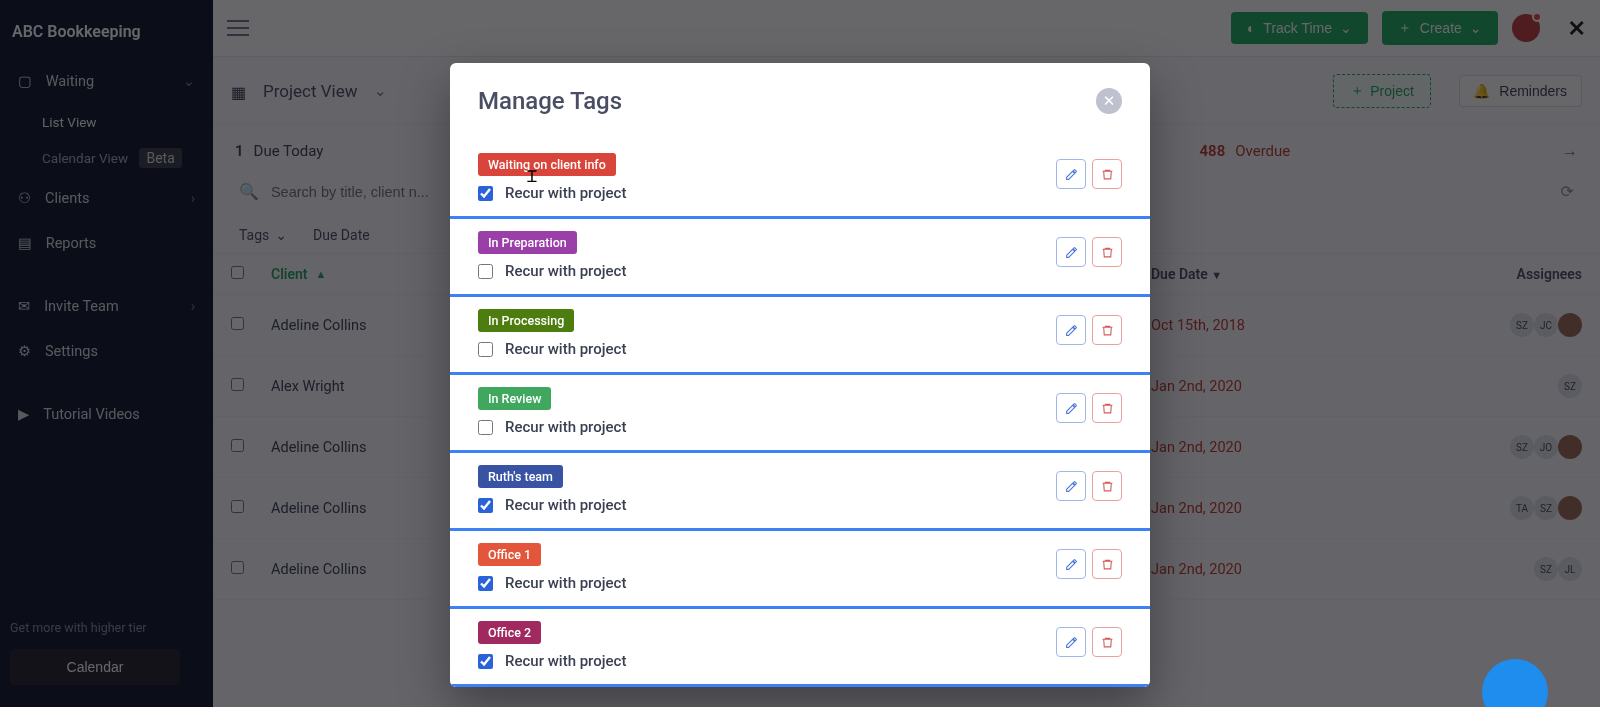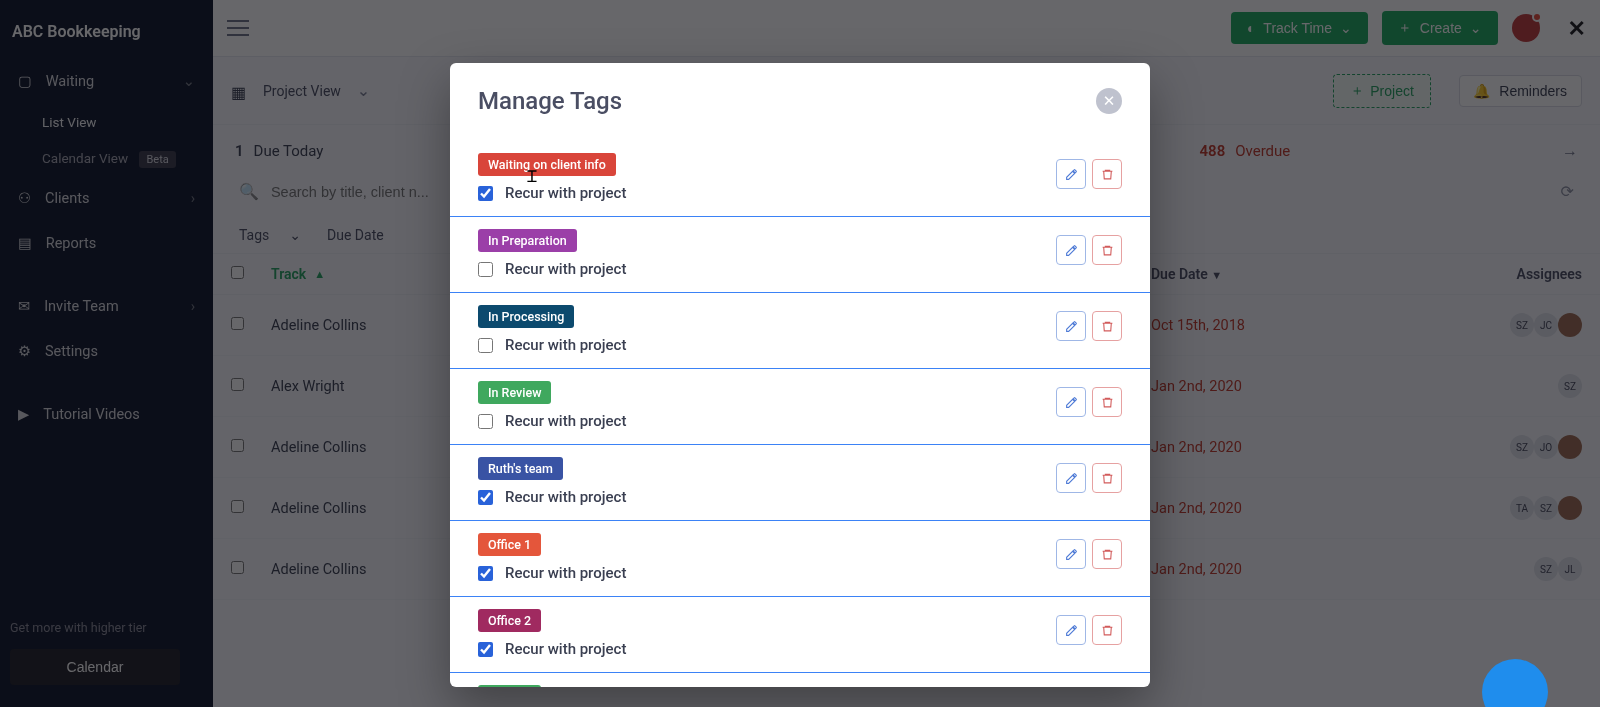--- a/index.html
+++ b/index.html
@@ -41,21 +41,21 @@
   }
   .sidebar .nav-item .chev { margin-left: auto; opacity: .5; }
   .sidebar .sub-item {
     padding: 10px 18px 10px 42px;
     font-size: 13.5px;
     color: #f0f0f3;
   }
   .sidebar .sub-item.dim { color: #a7a7b3; }
   .sidebar .badge-beta {
     background: #3a3a4a;
-    font-size: 11px;
+    font-size: 14px;
     padding: 2px 7px;
     border-radius: 3px;
     margin-left: 8px;
     color: #d9d9e1;
   }
   .sidebar .bottom-promo {
     position: absolute;
     bottom: 22px;
     left: 10px;
     width: 190px;
@@ -97,21 +97,21 @@
   }
   .avatar-top{width:28px;height:28px;border-radius:50%;background:#c03a3a;position:relative;}
   .avatar-top .dot{position:absolute;top:-2px;right:-2px;width:10px;height:10px;border-radius:50%;background:#e74c3c;border:2px solid #fff;}
   .close-x{font-size:22px;font-weight:bold;color:#1b1b1f;margin-left:14px;}
 
   .view-bar{
     height:68px;display:flex;align-items:center;padding:0 18px;gap:16px;
     border-bottom:1px solid #edeef3;
   }
   .view-bar .grid-ic{width:16px;height:16px;display:inline-block;}
-  .view-bar .view-name{font-size:14px;color:#4a4e63;}
+  .view-bar .view-name{font-size:17px;color:#4a4e63;}
   .proj-btn{
     margin-left:auto;border:1px dashed #27a261;color:#27a261;background:#f3fcf7;
     padding:7px 16px;border-radius:4px;font-size:14px;display:flex;align-items:center;gap:6px;
   }
   .remind-btn{
     border:1px solid #d9dbe4;background:#fff;color:#3a3f51;padding:7px 14px;border-radius:4px;
     font-size:14px;display:flex;align-items:center;gap:8px;margin-left:12px;
   }
 
   .summary-row{
@@ -120,21 +120,21 @@
   .summary-card{flex:1;display:flex;align-items:center;}
   .summary-card .num{font-weight:600;margin-right:10px;}
   .summary-card.red{color:#c0392b;}
   .summary-card .arrow{margin-left:auto;color:#6f7388;font-size:16px;}
 
   .search-row{padding:6px 26px 16px;display:flex;align-items:center;gap:12px;color:#8e92a4;}
   .search-row .mag{opacity:.7;}
   .refresh-ic{margin-left:auto;}
 
   .filter-row{display:flex;gap:26px;padding:10px 26px;font-size:14px;color:#4a4e63;}
-  .filter-row .tags-f{display:flex;align-items:center;gap:20px;}
+  .filter-row .tags-f{display:flex;align-items:center;gap:6px;}
 
   .table-head{
     display:flex;padding:12px 18px;font-weight:600;font-size:14px;color:#4a4e63;
     border-top:1px solid #edeef3;border-bottom:1px solid #edeef3;
   }
   .col-chk{width:40px;}
   .col-client{width:880px;color:#27a261;display:flex;align-items:center;gap:8px;}
   .col-due{width:260px;}
   .col-assign{flex:1;text-align:right;}
 
@@ -168,21 +168,21 @@
     color:#fff;display:flex;align-items:center;justify-content:center;font-size:15px;
   }
   .modal-body{
     overflow-y:auto;padding:6px 0 0;
   }
   
   .modal-body::-webkit-scrollbar{width:10px;}
   .modal-body::-webkit-scrollbar-thumb{background:#b8bbc7;border-radius:5px;}
 
   .tag-row{
-    padding:12px 28px 14px;border-bottom:1px solid #3b82f6;position:relative;
+    padding:12px 28px 14px;border-bottom:3px solid #3b82f6;position:relative;
   }
   .tag-row:last-child{border-bottom:none;}
   .tag-chip{
     display:inline-block;color:#fff;font-size:12.5px;font-weight:500;
     padding:4px 10px;border-radius:3px;margin-bottom:8px;
   }
   .recur-line{display:flex;align-items:center;gap:12px;font-size:15px;color:#3a3f51;font-weight:500;}
   .recur-line input[type=checkbox]{width:15px;height:15px;accent-color:#2962d9;}
   .tag-actions{
     position:absolute;right:28px;top:18px;display:flex;gap:6px;
@@ -315,21 +315,21 @@
       <div class="tags-f">
         <span>Tags</span>
         <span>⌄</span>
       </div>
       <div>Due Date</div>
     </div>
 
     <div class="table-head">
       <div class="col-chk"><input type="checkbox" style=""></div>
       <div class="col-client">
-        <span>Track</span>
+        <span>Client</span>
         <span style="font-size:11px;">▲</span>
       </div>
       <div class="col-due">
         <span>Due Date</span>
         <span style="font-size:11px;">▼</span>
       </div>
       <div class="col-assign">Assignees</div>
     </div>
 
     <div id="rows">
@@ -425,21 +425,21 @@
               </svg>
             </div>
       <div class="icon-btn del">
               <svg viewBox="0 0 24 24" fill="none" stroke="currentColor" stroke-width="2">
                 <path d="M3 6h18M8 6V4h8v2M19 6l-1 14H6L5 6"></path>
               </svg>
             </div>
     </div>
   </div>
   <div class="tag-row">
-    <span class="tag-chip" style="background:#0c4a6e">In Processing</span>
+    <span class="tag-chip" style="background:#4d7c0f">In Processing</span>
     <div class="recur-line">
       <input type="checkbox" style="">
       <span>Recur with project</span>
     </div>
     <div class="tag-actions">
       <div class="icon-btn edit">
               <svg viewBox="0 0 24 24" fill="none" stroke="currentColor" stroke-width="2">
                 <path d="M3 17.25V21h3.75L17.81 9.94l-3.75-3.75L3 17.25zM20.71 7.04a1 1 0 0 0 0-1.41l-2.34-2.34a1 1 0 0 0-1.41 0l-1.83 1.83 3.75 3.75 1.83-1.83z"></path>
               </svg>
             </div>

